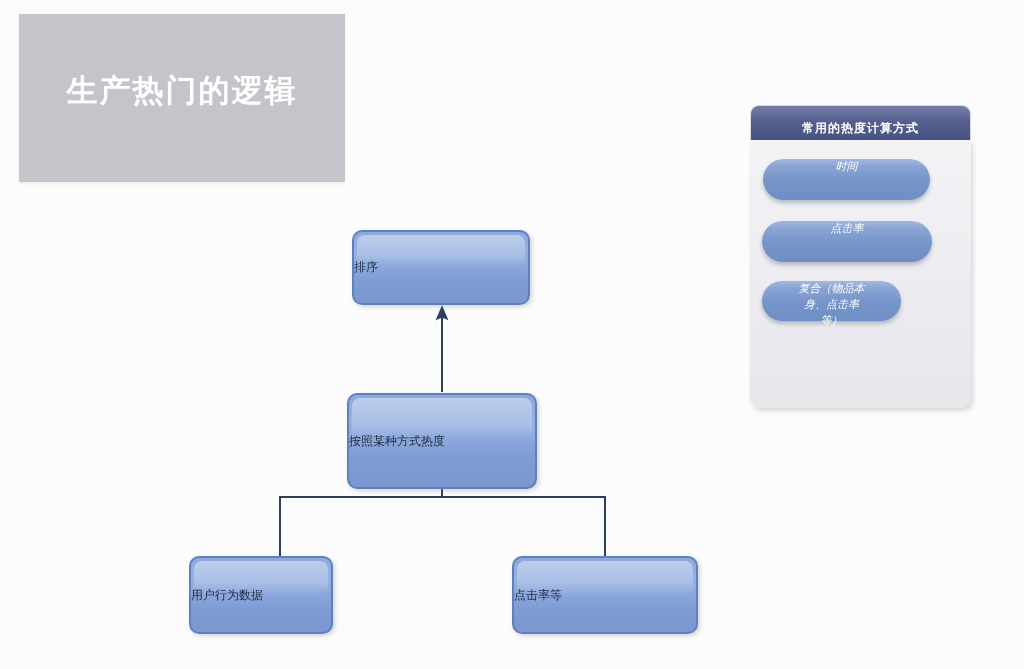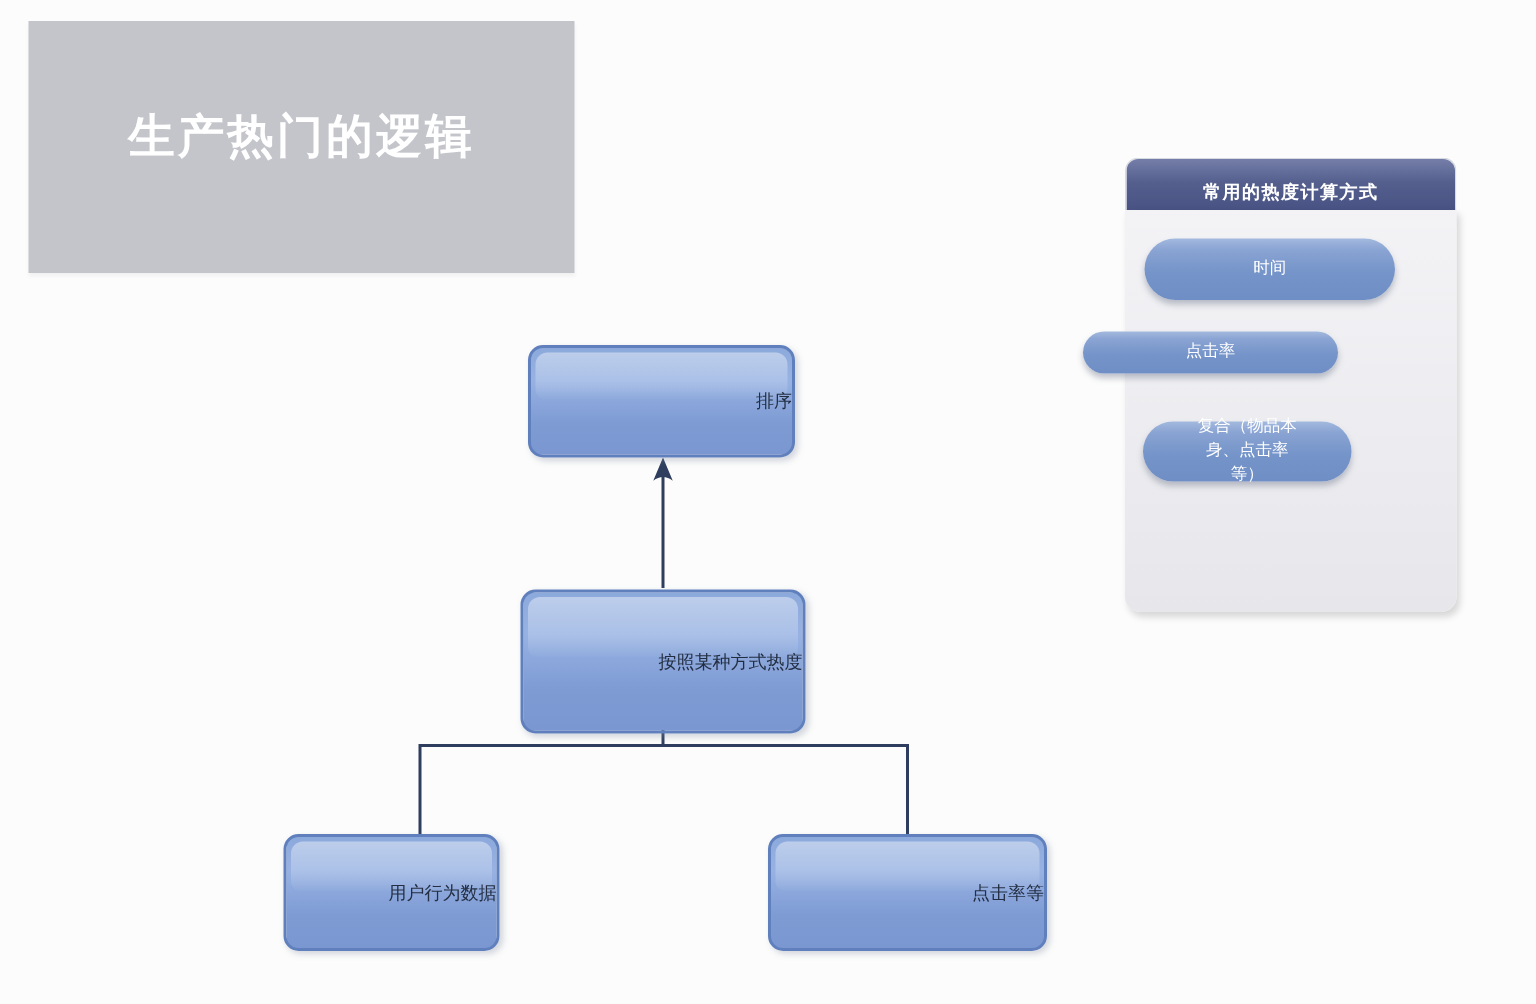--- a/index.html
+++ b/index.html
@@ -8,42 +8,41 @@
     position: relative;
     background: #fcfcfc;
     overflow: hidden;
     font-family: "Liberation Sans", "DejaVu Sans", sans-serif;
   }
   * { box-sizing: border-box; }
 
   
   .title-card {
     position: absolute; left: 19px; top: 14px;
-    width: 364px; height: 168px;
+    width: 326px; height: 168px;
     background: #c3c5ca;
     display: flex; align-items: center; justify-content: center;
     box-shadow: 0 2px 3px rgba(0,0,0,0.05);
   }
   .title-card span {
     color: #ffffff;
     font-size: 31px;
     font-weight: 700;
     letter-spacing: 2px;
     margin-top: -14px;
   }
 
   
   .flow-node {
     position: absolute;
     border: 2px solid #6080bd;
     border-radius: 10px;
     background: linear-gradient(180deg, #8ca9dc 0%, #97b2e2 30%, #7e9bd4 70%, #7b97d1 100%);
-    display: flex; align-items: center; justify-content: flex-end;
+    display: flex; align-items: center; justify-content: flex-start;
     box-shadow: 2px 2px 4px rgba(130,140,160,0.35);
-    padding-left: 20px;
   }
   .flow-node::before {
     content: "";
     position: absolute; left: 3px; right: 3px; top: 3px; height: 44%;
     border-radius: 8px 8px 6px 6px;
     background: linear-gradient(180deg, rgba(255,255,255,0.42) 0%, rgba(255,255,255,0.16) 70%, rgba(255,255,255,0.02) 100%);
   }
   .flow-node span {
     position: relative;
     color: #232e42;
@@ -81,27 +80,28 @@
     position: absolute; left: 0; top: 35px; right: 0; bottom: 0;
     border-radius: 0 0 10px 10px;
     background: linear-gradient(180deg, #f3f3f6 0%, #ececf0 60%, #e7e7eb 100%);
     box-shadow: 2px 3px 5px rgba(0,0,0,0.15);
   }
 
   .pill {
     position: absolute;
     border-radius: 21px;
     background: linear-gradient(180deg, #a3b9de 0%, #8aa4d3 18%, #7594c9 55%, #6e8ec5 100%);
-    display: flex; align-items: center; justify-content: center;
+    display: flex; justify-content: center;
     color: #ffffff; font-size: 11px;
     text-align: center; line-height: 1.45;
     box-shadow: 0 3px 4px rgba(110,120,140,0.45);
+    font-style: italic;
   }
   #pill-time      { left: 763px; top: 159px; width: 167px; height: 41px; }
-  #pill-click     { left: 722px; top: 221px; width: 170px; height: 28px; }
+  #pill-click     { left: 762px; top: 221px; width: 170px; height: 41px; }
   #pill-composite { left: 762px; top: 281px; width: 139px; height: 40px; padding: 0 34px; }
 </style>
 </head>
 <body>
 
 <div class="title-card">
   <span>生产热门的逻辑</span>
 </div>
 
 <svg id="connectors" viewBox="0 0 1024 669" xmlns="http://www.w3.org/2000/svg">

